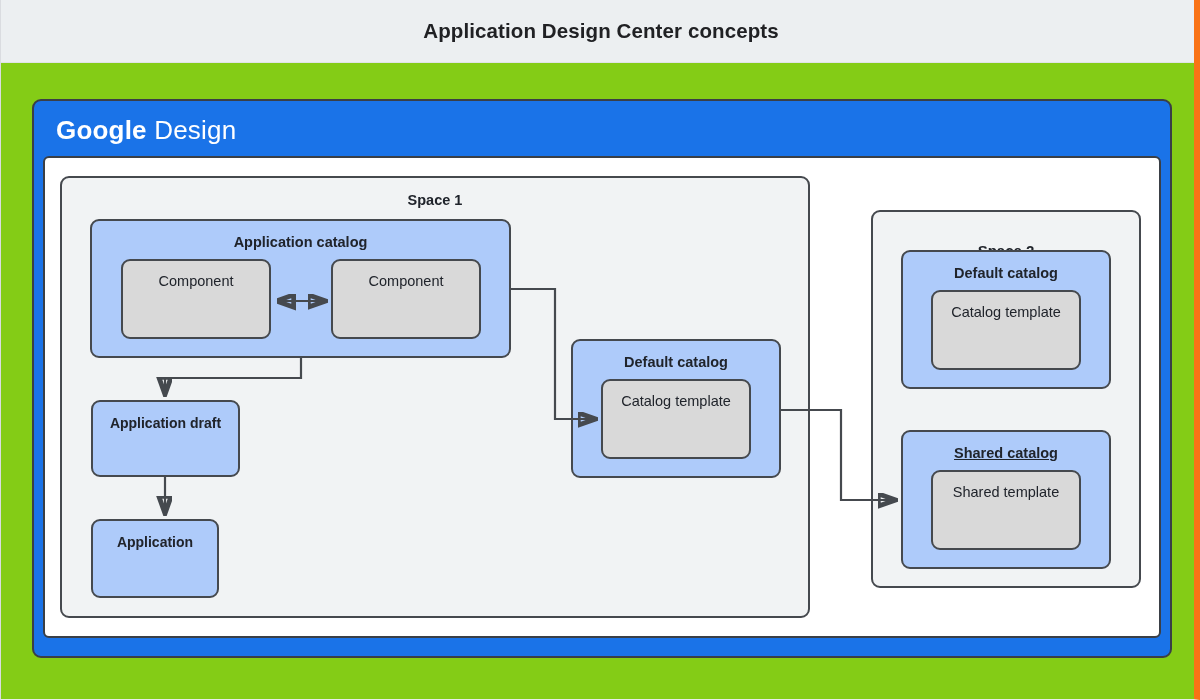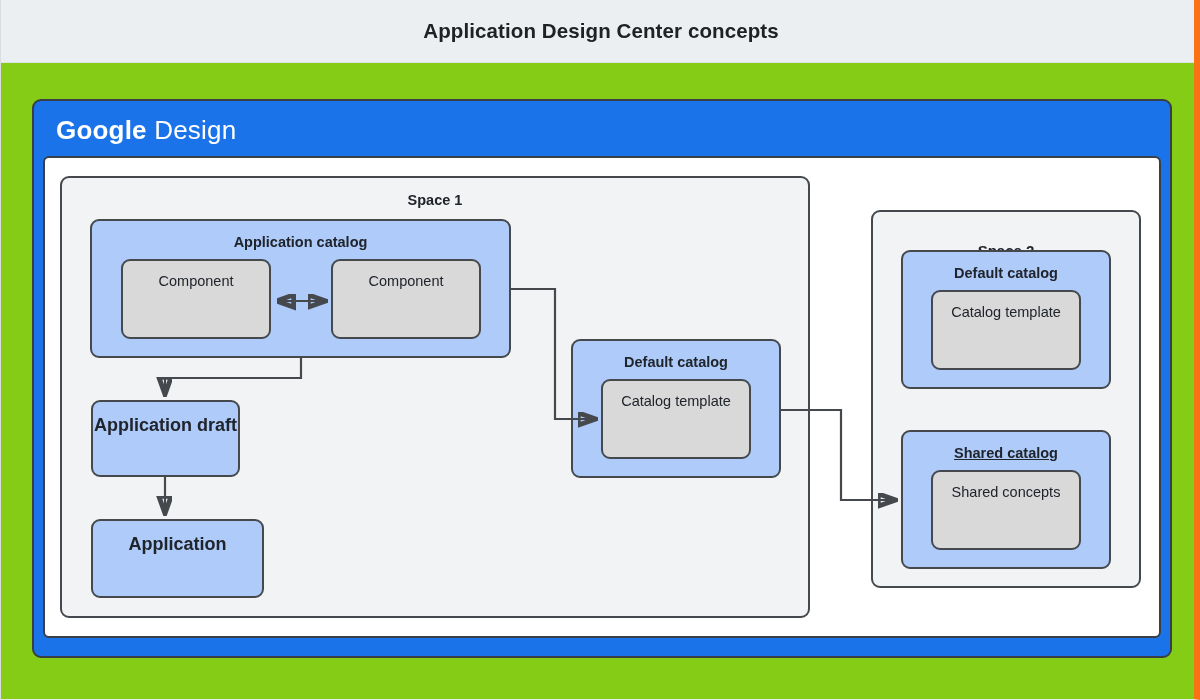--- a/index.html
+++ b/index.html
@@ -117,23 +117,23 @@
   #shared-template    { left: 930px; top: 470px; width: 150px; height: 80px; }
   #catalog-template-1 > .box-label,
   #catalog-template-2 > .box-label,
   #shared-template    > .box-label { top: 12px; }
   
   .node-box {
     background: #aecbfa;
     border: 2px solid #45494e;
     border-radius: 9px;
   }
-  .node-box > .box-label { font-size: 18px; top: 13px; }
+  .node-box > .box-label { font-size: 14px; top: 13px; }
   #app-draft   { left: 90px; top: 400px; width: 149px; height: 77px; }
-  #application { left: 90px; top: 519px; width: 173px; height: 79px; }
+  #application { left: 90px; top: 519px; width: 128px; height: 79px; }
   
   #connectors {
     position: absolute;
     left: 0; top: 0;
     width: 1200px; height: 700px;
     pointer-events: none;
   }
   #connectors path, #connectors line {
     fill: none;
     stroke: #45494e;
@@ -191,21 +191,21 @@
   <div id="default-catalog-2" class="box blue-box">
     <div class="box-label">Default catalog</div>
   </div>
   <div id="catalog-template-2" class="box grey-box">
     <div class="box-label">Catalog template</div>
   </div>
   <div id="shared-catalog" class="box blue-box">
     <div class="box-label">Shared catalog</div>
   </div>
   <div id="shared-template" class="box grey-box">
-    <div class="box-label">Shared concepts</div>
+    <div class="box-label">Shared template</div>
   </div>
 
   <svg id="connectors" viewBox="0 0 1200 700">
     <defs>
       <marker id="arrow-end" markerWidth="9" markerHeight="9" refX="7.6" refY="3.1" orient="auto" markerUnits="strokeWidth">
         <path d="M0,0.3 L7.8,3.1 L0,5.9 z" fill="#2b2f36" stroke="none"></path>
       </marker>
       <marker id="arrow-start" markerWidth="9" markerHeight="9" refX="0.2" refY="3.1" orient="auto" markerUnits="strokeWidth">
         <path d="M7.8,0.3 L0,3.1 L7.8,5.9 z" fill="#2b2f36" stroke="none"></path>
       </marker>

